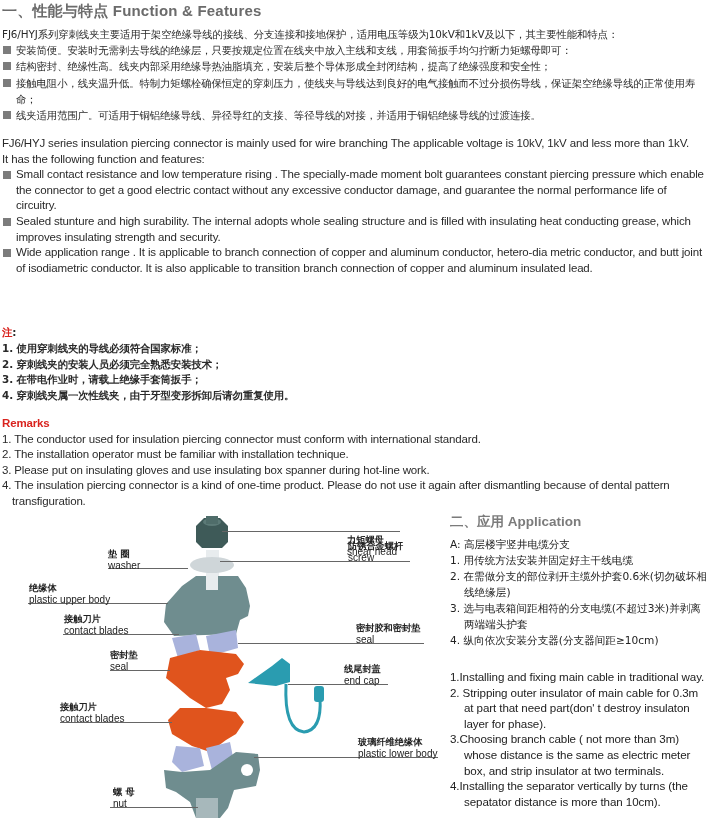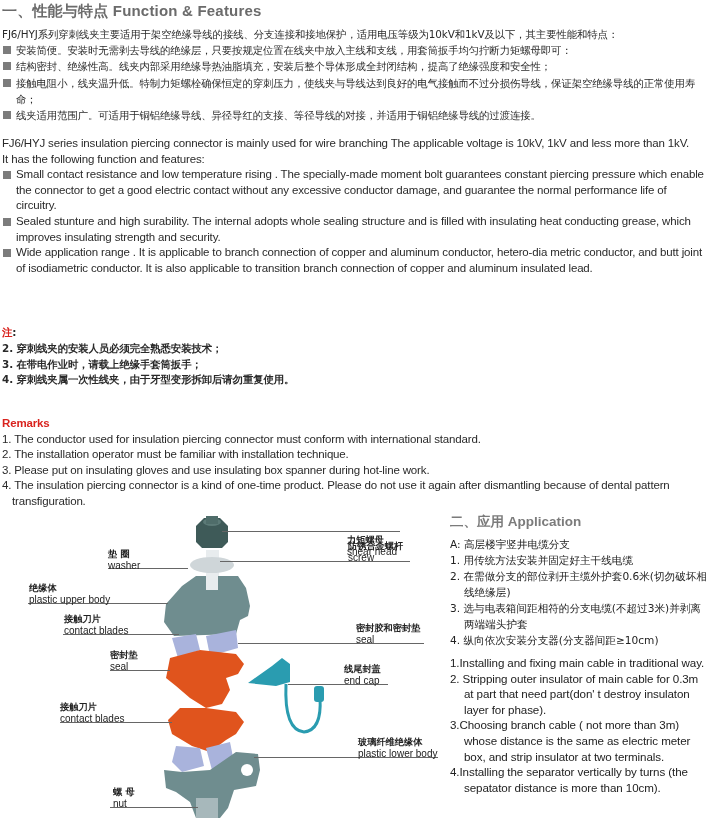--- a/index.html
+++ b/index.html
@@ -30,21 +30,21 @@
   .lbl { position: absolute; font-size: 9.6px; line-height: 12px; color: #222; white-space: nowrap; }
   .lbl .c { font-family: "DejaVu Sans", sans-serif; font-weight: bold; font-size: 9.2px; }
   .lbl .e { font-family: "Liberation Sans", sans-serif; font-size: 10px; }
   .rule { position: absolute; height: 1px; background: #666; }
 
   
   .app { position: absolute; left: 450px; top: 513px; width: 258px; }
   .app-title { font-size: 13.5px; font-weight: bold; color: #7b7b7b; white-space: nowrap; }
   .app-cn { margin-top: 5px; font-family: "DejaVu Sans", sans-serif; font-size: 10.6px; line-height: 16px; color: #222; }
   .app-cn .hang, .app-en .hang { padding-left: 14px; }
-  .app-en { margin-top: 7px; font-family: "Liberation Sans", sans-serif; font-size: 11.6px; line-height: 15.6px; color: #222; letter-spacing: -0.1px; }
+  .app-en { margin-top: 21px; font-family: "Liberation Sans", sans-serif; font-size: 11.6px; line-height: 15.6px; color: #222; letter-spacing: -0.1px; }
 </style>
 </head>
 <body>
 
 <div class="sec-title">一、性能与特点  Function &amp; Features</div>
 
 <div class="block cn" style="top:26px;">
   <div class="intro">FJ6/HYJ系列穿刺线夹主要适用于架空绝缘导线的接线、分支连接和接地保护，适用电压等级为10kV和1kV及以下，其主要性能和特点：</div>
   <div class="bul"><span class="sq"></span><span>安装简便。安装时无需剥去导线的绝缘层，只要按规定位置在线夹中放入主线和支线，用套筒扳手均匀拧断力矩螺母即可：</span></div>
   <div class="bul"><span class="sq"></span><span>结构密封、绝缘性高。线夹内部采用绝缘导热油脂填充，安装后整个导体形成全封闭结构，提高了绝缘强度和安全性；</span></div>
@@ -56,20 +56,21 @@
   <div class="intro">FJ6/HYJ series insulation piercing connector is mainly used for wire branching The applicable  voltage is 10kV, 1kV and less more than 1kV.</div>
   <div>It has the following function and features:</div>
   <div class="bul"><span class="sq"></span></div>
   <div class="bul"><span class="sq"></span><span>Small contact resistance and low temperature rising . The specially-made moment bolt guarantees constant piercing pressure which enable the connector to get a good electric contact without any excessive conductor damage, and guarantee the normal performance life of circuitry.</span></div>
   <div class="bul"><span class="sq"></span><span>Sealed stunture and high surability. The internal adopts whole sealing structure and is filled with insulating heat conducting grease, which improves insulating strength and security.</span></div>
   <div class="bul"><span class="sq"></span><span>Wide application range . It is applicable to branch connection of copper and  aluminum conductor, hetero-dia metric conductor, and butt joint  of isodiametric conductor. It is also applicable to transition branch connection  of copper and aluminum insulated lead.</span></div>
 </div>
 
 <div class="block cn note-list" style="top:325px; line-height:15.8px;">
   <div><span class="red">注</span><span>:</span></div>
+  <div>1. 使用穿刺线夹的导线必须符合国家标准；</div>
   <div>2. 穿刺线夹的安装人员必须完全熟悉安装技术；</div>
   <div>3. 在带电作业时，请载上绝缘手套筒扳手；</div>
   <div>4. 穿刺线夹属一次性线夹，由于牙型变形拆卸后请勿重复使用。</div>
 </div>
 
 <div class="block en rm-list" style="top:416px;">
   <div class="red" style="font-size:11.5px;">Remarks</div>
   <div>1. The conductor used for insulation piercing connector must conform with international standard.</div>
   <div>2. The installation operator must be familiar with installation technique.</div>
   <div>3. Please put on insulating gloves and use insulating box spanner during hot-line work.</div>

